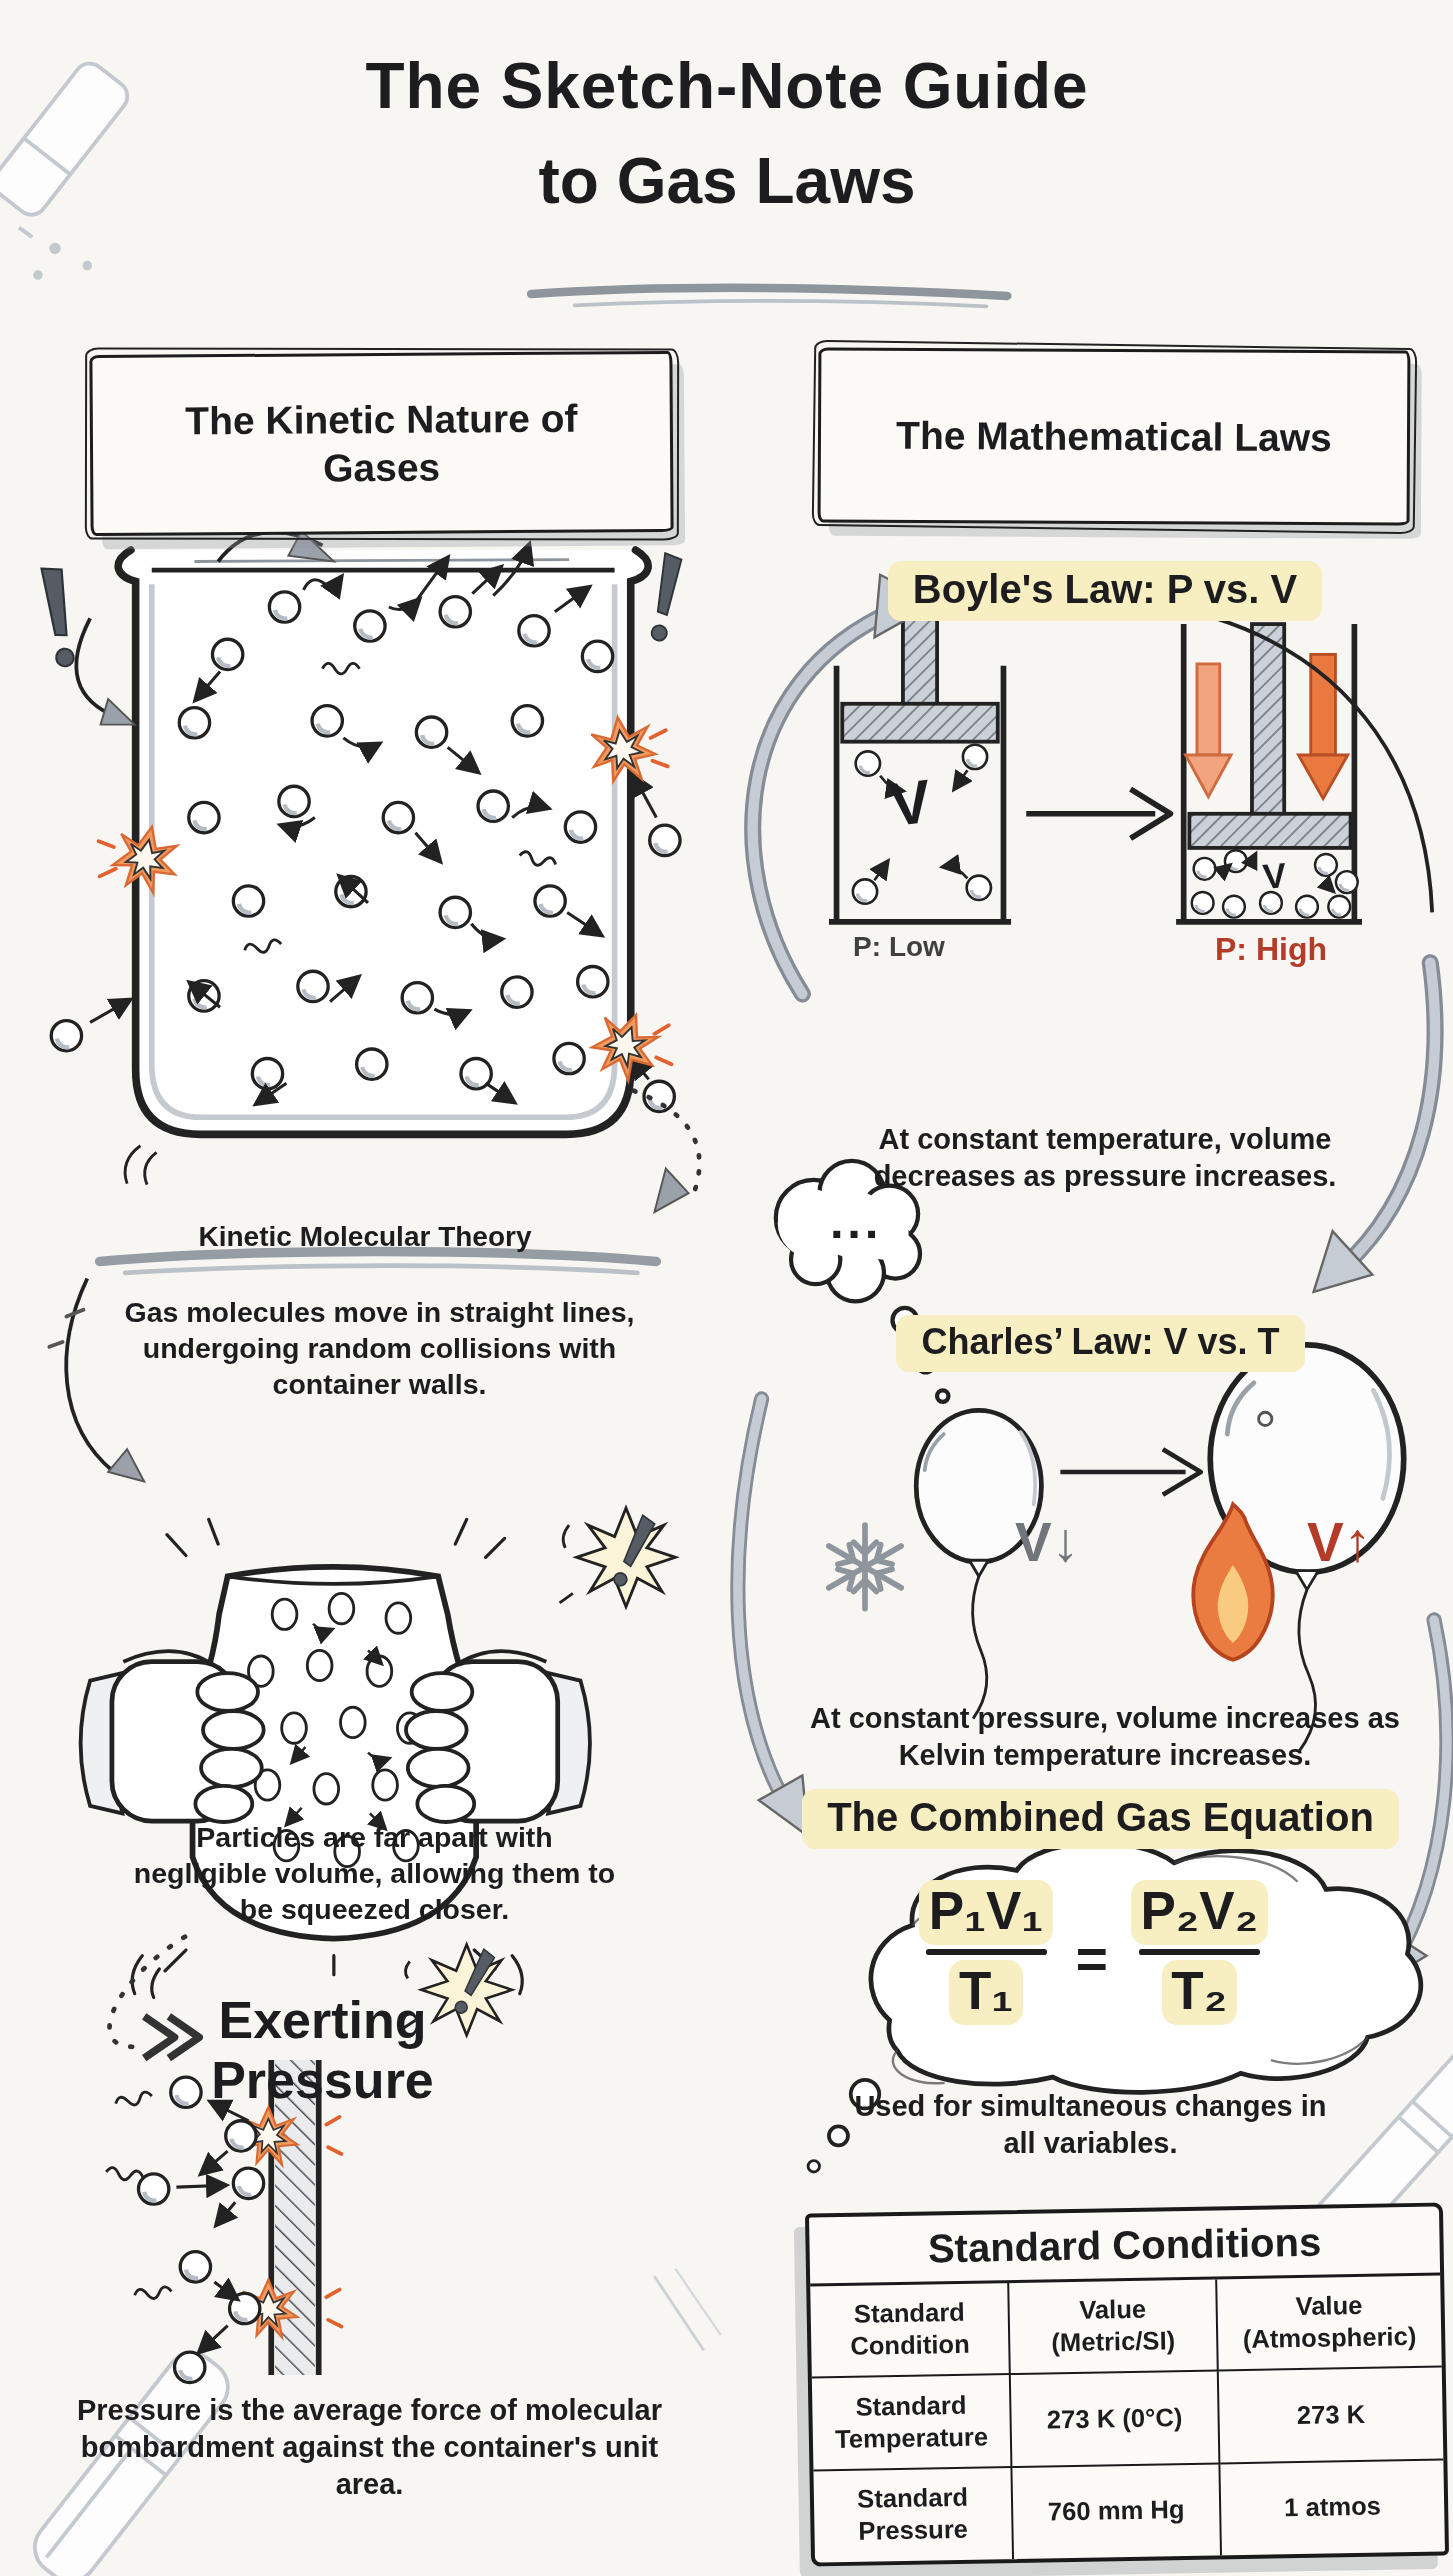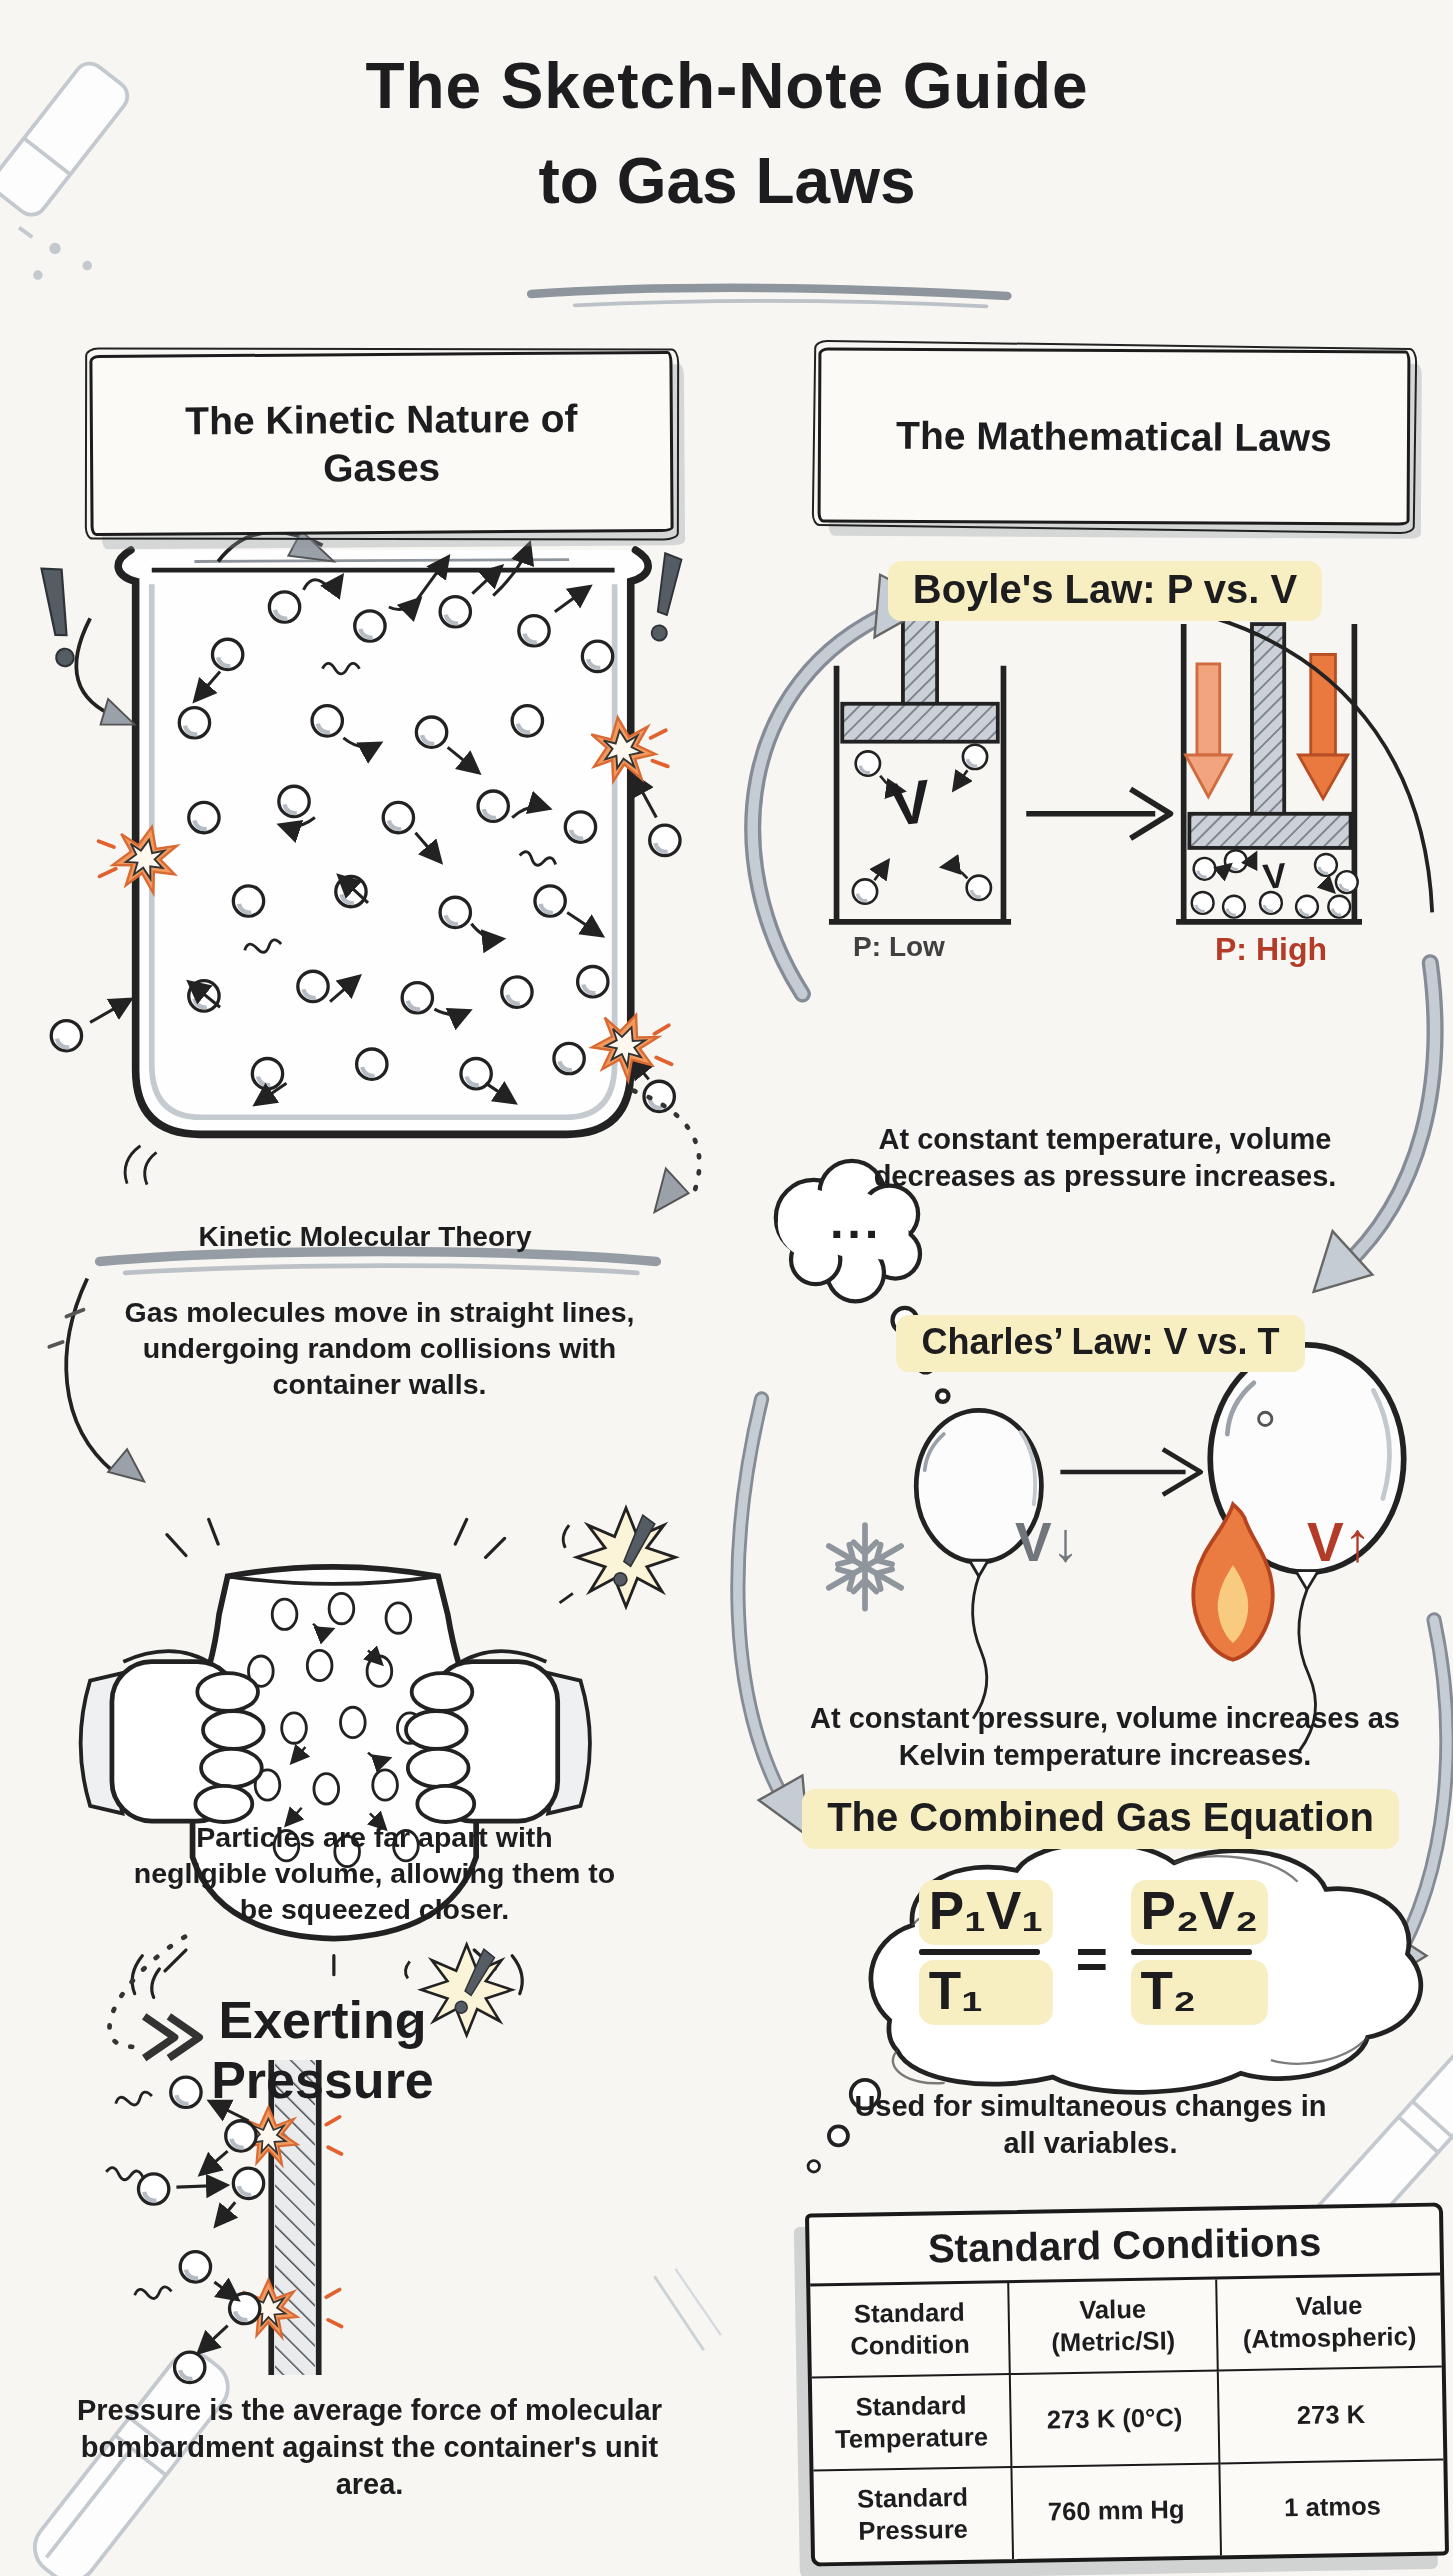--- a/index.html
+++ b/index.html
@@ -34,21 +34,21 @@
   #charlesCap{left:792px;top:1700px;width:626px;font-size:29px;}
   #combCap{left:844px;top:2088px;width:493px;font-size:29px;}
   #vLow{left:890px;top:768px;font-size:61px;transform:rotate(-7deg);}
   #vHigh{left:1263px;top:856px;font-size:35px;transform:rotate(-5deg);}
   #pLow{left:804px;top:931px;width:190px;font-size:28px;color:#404040;}
   #pHigh{left:1176px;top:931px;width:190px;font-size:32px;color:var(--red,#b33b28);}
   #dots{left:804px;top:1193px;width:104px;font-size:49px;letter-spacing:3.8px;}
   #vDown{left:1015px;top:1510px;font-size:55px;color:#70767c;}
   #vUp{left:1307px;top:1510px;font-size:55px;color:var(--red,#b33b28);}
   #equation{left:880px;top:1880px;width:427px;display:flex;justify-content:center;align-items:center;gap:23px;z-index:2;position:absolute;}
-  .frac{display:flex;flex-direction:column;}
+  .frac{display:flex;flex-direction:column;align-items:center;}
   .frac .n,.frac .d{font-size:53px;font-weight:bold;background:var(--highlight,#f7eec2);padding:0 9.5px 3.8px;border-radius:15px;}
   .frac .bar{width:121px;height:5.7px;background:#1d1d1f;border-radius:2.8px;margin:4.7px 0;}
   #eq{font-size:55px;font-weight:bold;margin-top:13.3px;}
   
   #stable{position:absolute;left:808px;top:2208px;width:630px;z-index:2;transform:rotate(-1deeg);
           transform:rotate(-1deg);background:#fbfaf7;border:4.7px solid #1a1a1a;border-radius:5.7px 9.5px 5.7px 9.5px;
           box-shadow:-11.4px 13.3px 0 rgba(134,140,148,.33);}
   #stitle{font-size:40px;font-weight:bold;text-align:center;padding:11.4px 0 9.5px;border-bottom:3.8px solid #1a1a1a;}
   #sgrid{display:grid;grid-template-columns:1fr 1.04fr 1.12fr;}
   #sgrid div{border-right:2.8px solid #1a1a1a;border-bottom:2.8px solid #1a1a1a;display:flex;align-items:center;justify-content:center;

